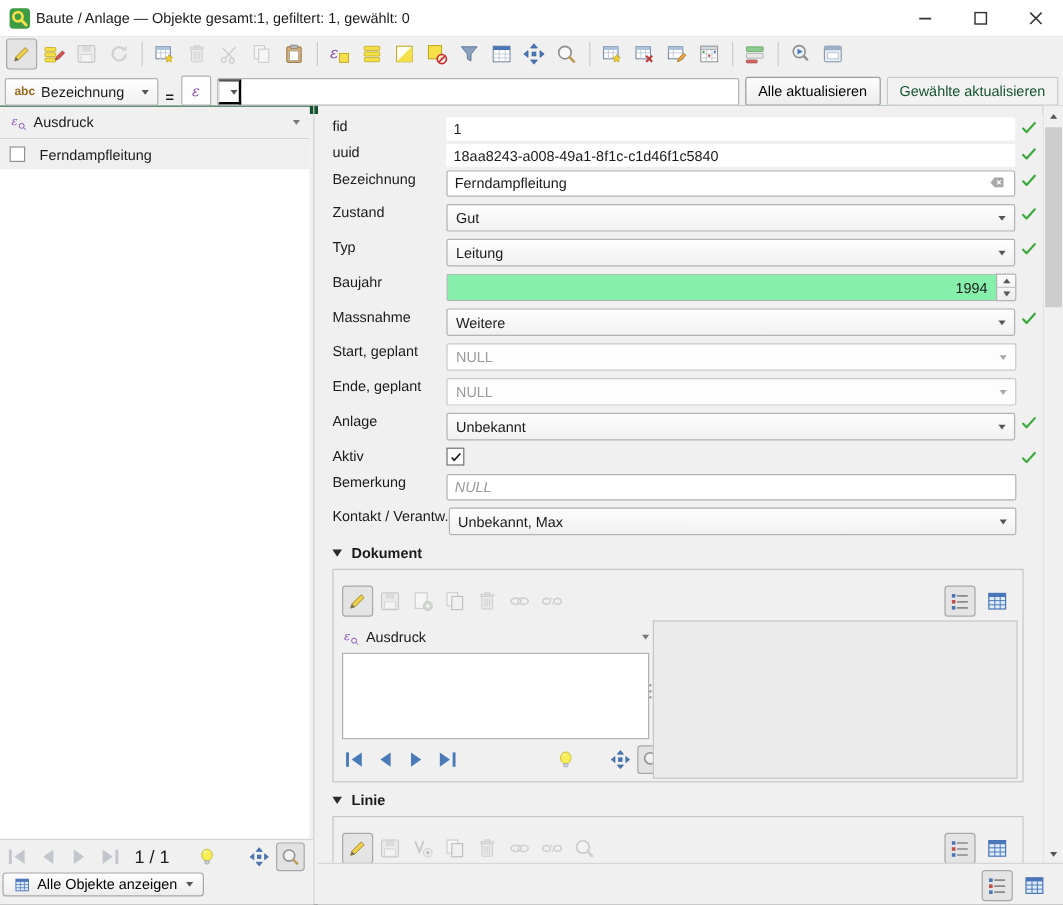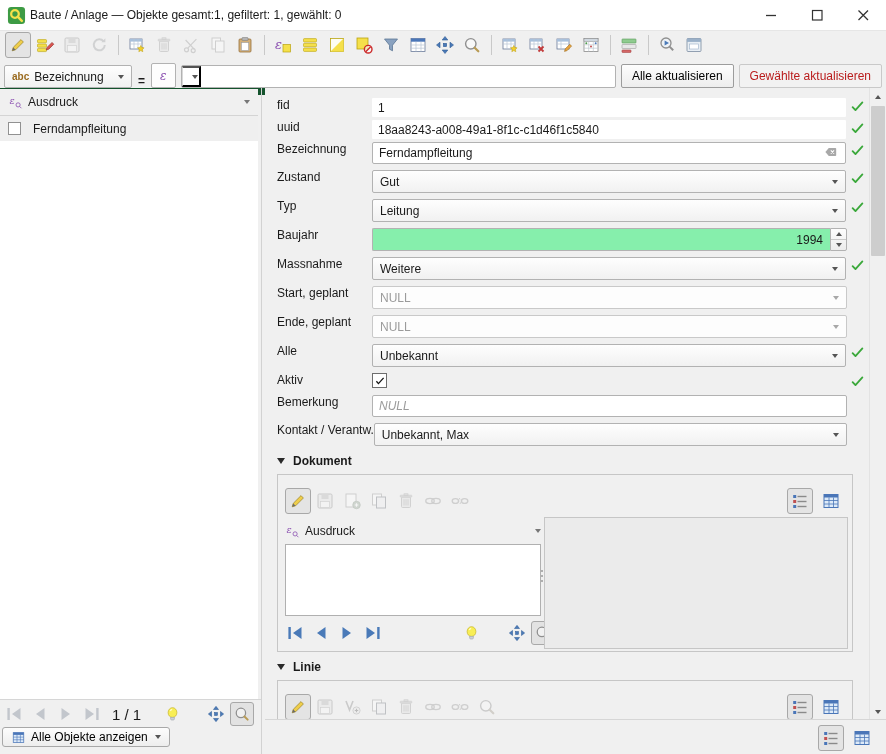--- a/index.html
+++ b/index.html
@@ -32,21 +32,21 @@
   .field-combo{width:128px;}
   .abc{color:#9a6a1e;font-weight:bold;font-size:10px;margin-right:5px;}
   .eq{font-weight:bold;margin:0 1px;}
   .exprbtn{width:25px;height:25px;border:1px solid #b2b2b2;border-radius:2px;background:#fdfdfd;
            display:flex;align-items:center;justify-content:center;padding:0;}
   .filter-input{flex:1;display:flex;align-items:center;height:23px;border:1px solid #b2b2b2;border-radius:2px;background:#fff;box-sizing:border-box;}
   .filter-input input{flex:1;border:none;outline:none;background:transparent;font:inherit;padding:0 6px;}
   .fi-arrow{width:19px;height:100%;display:flex;align-items:center;justify-content:center;border-left:1px solid #d8d8d8;background:transparent;padding:0;}
   .pbtn{height:24px;border:1px solid #9c9c9c;border-radius:2px;background:linear-gradient(#fdfdfd,#ededed);
         padding:0 10px;font:inherit;}
-  .pbtn.disabled{color:#b91c1c;border-color:#c9c9c9;background:#f2f2f2;}
+  .pbtn.disabled{color:#14532d;border-color:#c9c9c9;background:#f2f2f2;}
   
   .left{position:absolute;left:0;top:89px;width:258px;bottom:54px;background:#fff;}
   .expr-head{height:26px;background:#f0f0f0;border-bottom:1px solid #d4d4d4;display:flex;align-items:center;padding:0 8px;}
   .expr-head .lbl{margin-left:4px;}
   .expr-head .carrow{margin-left:auto;border-top-color:#777;}
   .feat-item{height:25px;display:flex;align-items:center;padding-left:8px;background:#efefef;}
   .cb{width:13px;height:13px;border:1px solid #919191;background:#fff;display:flex;align-items:center;justify-content:center;box-sizing:border-box;}
   .feat-item .flabel{margin-left:12px;}
   .vdiv{position:absolute;left:261px;top:88px;bottom:0;width:1px;background:#d2d2d2;}
   
@@ -540,21 +540,21 @@
         <span class="flab">Ende, geplant</span>
         <div class="fctl">
           <div class="combo disabled">
             <span class="cval phg">NULL</span>
             <span class="carrow"></span>
           </div>
         </div>
         <span class="chkcell"></span>
       </div>
       <div class="frow">
-        <span class="flab">Alle</span>
+        <span class="flab">Anlage</span>
         <div class="fctl">
           <div class="combo">
             <span class="cval">Unbekannt</span>
             <span class="carrow"></span>
           </div>
         </div>
         <span class="chkcell">
           <span class="ic">
             <svg viewBox="0 0 20 20" width="15" height="15">
               <path d="M3.5 10.8l3.8 4L16.5 4.6" fill="none" stroke="#3aa83a" stroke-width="2.4" stroke-linecap="round" stroke-linejoin="round"></path>

